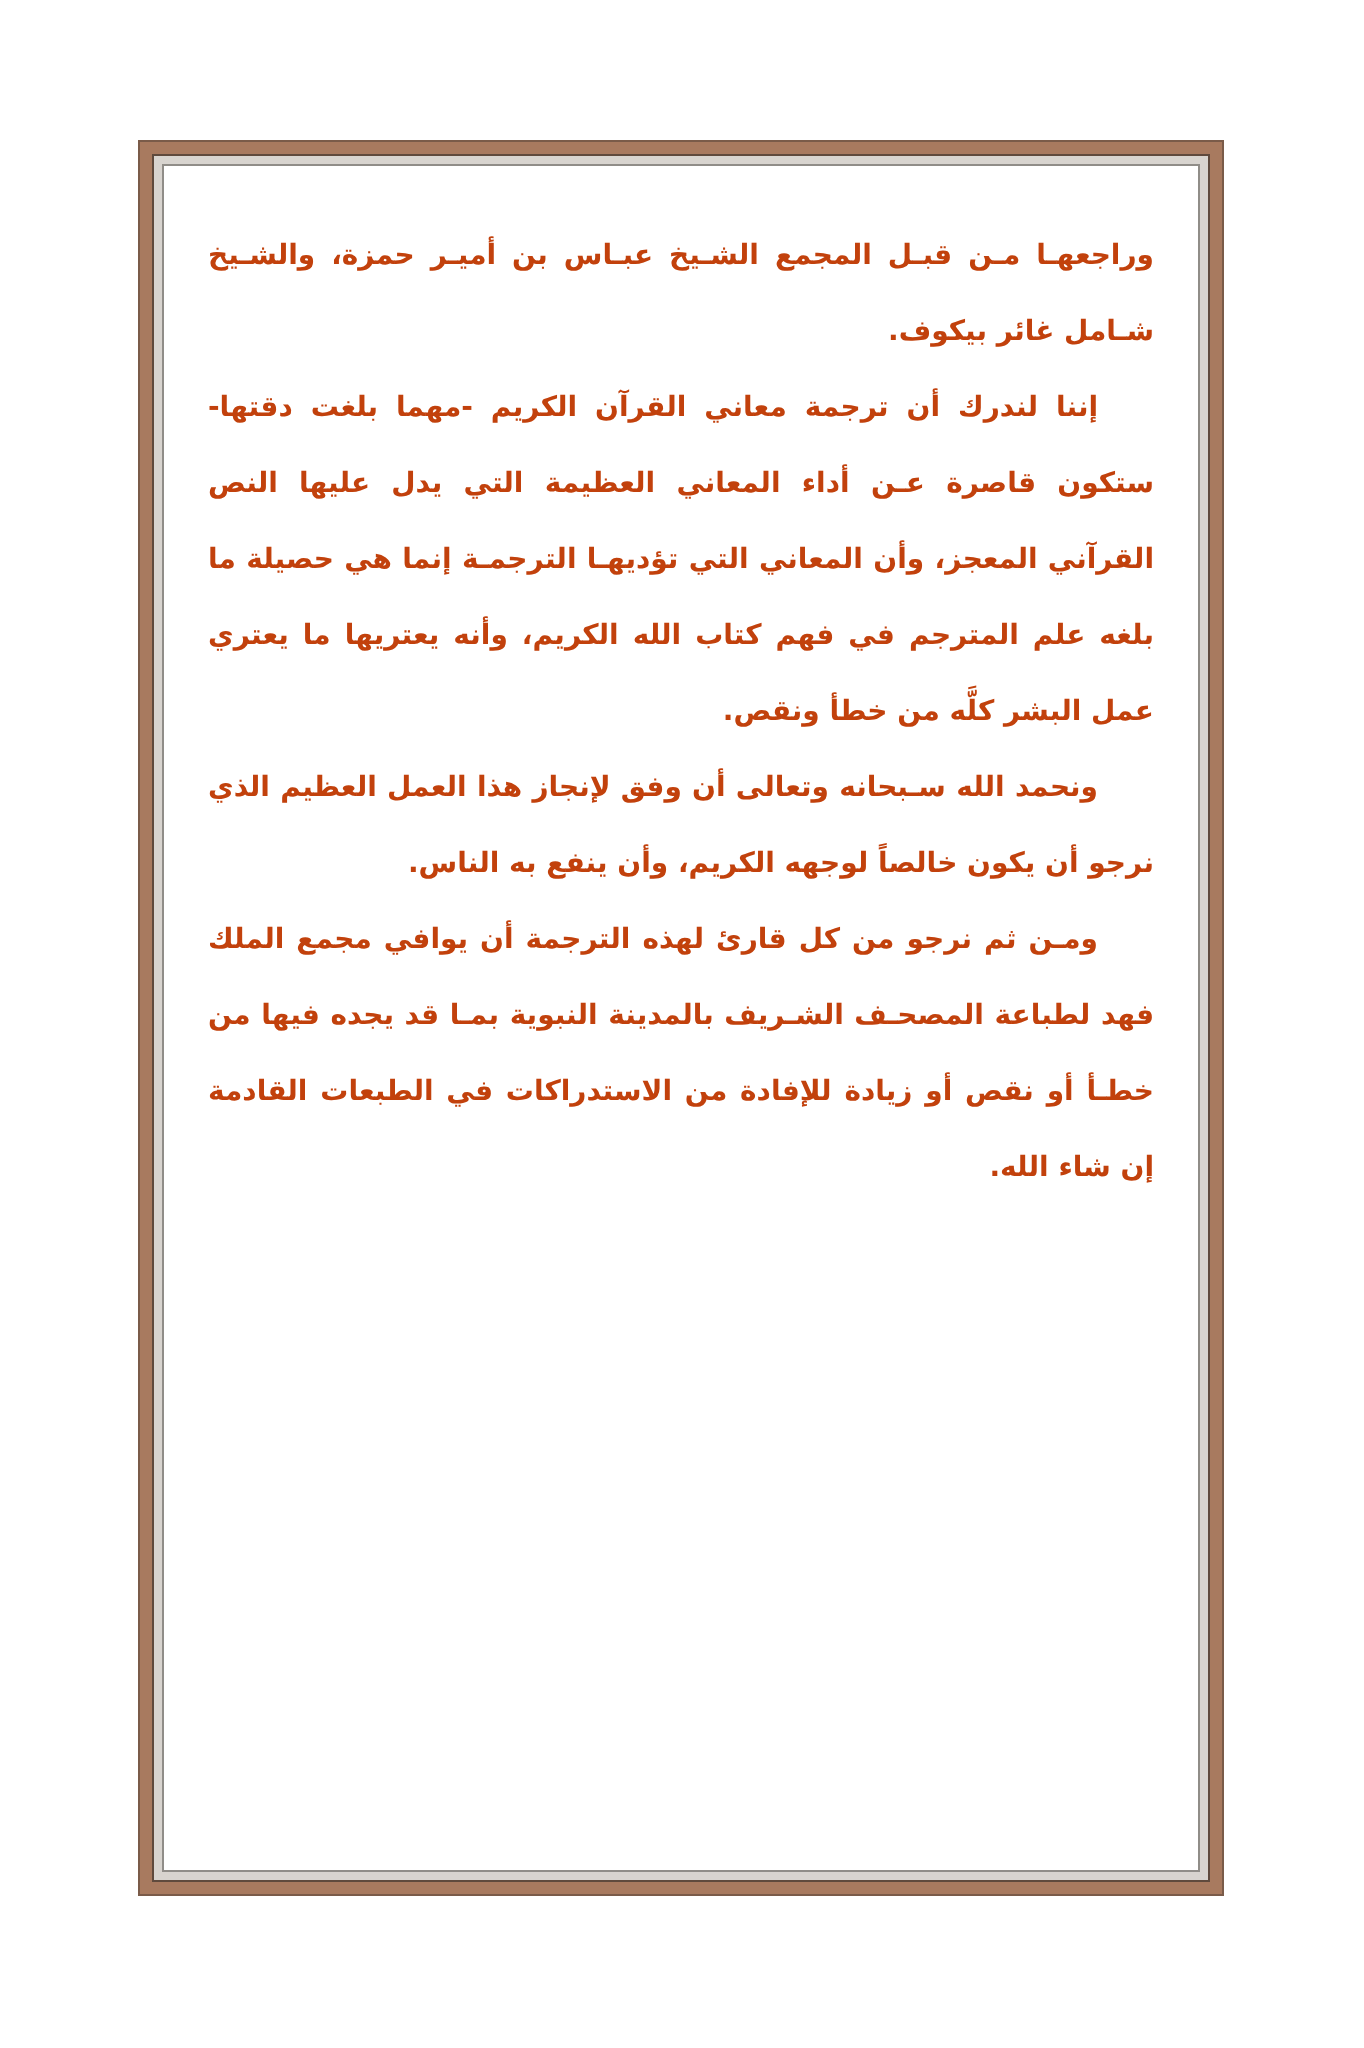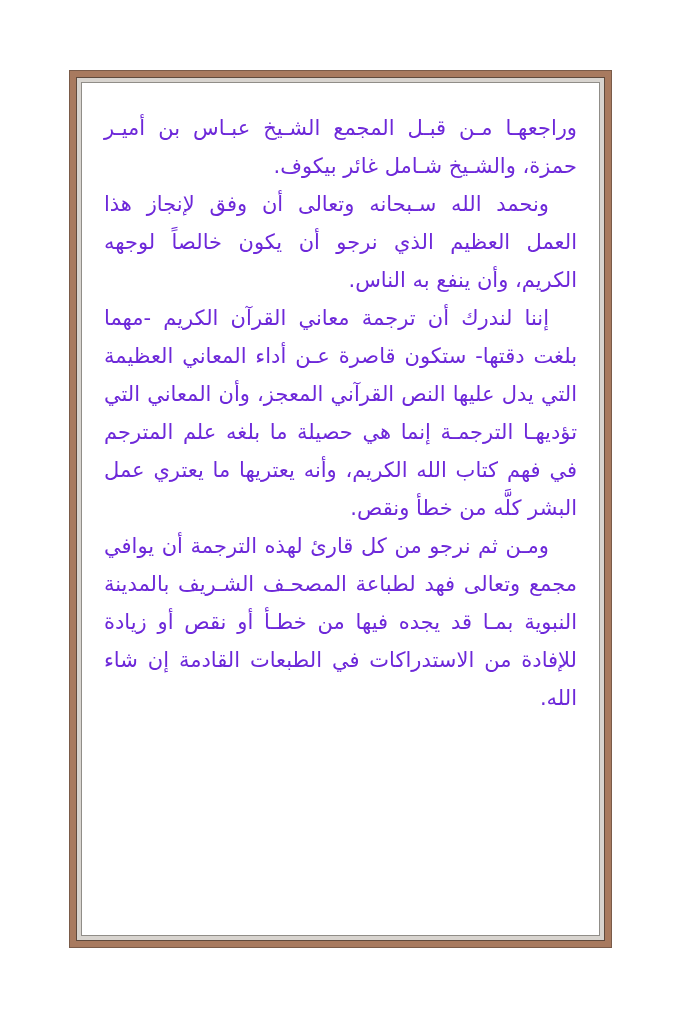--- a/index.html
+++ b/index.html
@@ -40,41 +40,42 @@
     width: 100%;
     height: 100%;
     background: #ffffff;
     border: 1px solid #908d88;     
     padding: 26px 22px 20px 22px;
     overflow: hidden;
   }
   .text-body {
     direction: rtl;
     text-align: justify;
-    color: #6d28d9;
-    font-size: 21px;
+    color: #c2410c;
+    font-size: 14px;
     line-height: 38px;
+    font-weight: bold;
   }
   .text-body p {
     margin: 0;
     padding: 0;
   }
   .text-body p.indented {
     text-indent: 28px;
   }
 </style>
 </head>
 <body>
 
 <div id="canvas">
   <div class="frame-outer">
     <div class="frame-mid">
       <div class="frame-inner">
         <div class="text-body">
           <p>وراجعهـا مـن قبـل المجمع الشـيخ عبـاس بن أميـر حمزة، والشـيخ شـامل غائر بيكوف.</p>
+          <p class="indented">إننا لندرك أن ترجمة معاني القرآن الكريم -مهما بلغت دقتها- ستكون قاصرة عـن أداء المعاني العظيمة التي يدل عليها النص القرآني المعجز، وأن المعاني التي تؤديهـا الترجمـة إنما هي حصيلة ما بلغه علم المترجم في فهم كتاب الله الكريم، وأنه يعتريها ما يعتري عمل البشر كلَّه من خطأ ونقص.</p>
           <p class="indented">ونحمد الله سـبحانه وتعالى أن وفق لإنجاز هذا العمل العظيم الذي نرجو أن يكون خالصاً لوجهه الكريم، وأن ينفع به الناس.</p>
-          <p class="indented">إننا لندرك أن ترجمة معاني القرآن الكريم -مهما بلغت دقتها- ستكون قاصرة عـن أداء المعاني العظيمة التي يدل عليها النص القرآني المعجز، وأن المعاني التي تؤديهـا الترجمـة إنما هي حصيلة ما بلغه علم المترجم في فهم كتاب الله الكريم، وأنه يعتريها ما يعتري عمل البشر كلَّه من خطأ ونقص.</p>
-          <p class="indented">ومـن ثم نرجو من كل قارئ لهذه الترجمة أن يوافي مجمع وتعالى فهد لطباعة المصحـف الشـريف بالمدينة النبوية بمـا قد يجده فيها من خطـأ أو نقص أو زيادة للإفادة من الاستدراكات في الطبعات القادمة إن شاء الله.</p>
+          <p class="indented">ومـن ثم نرجو من كل قارئ لهذه الترجمة أن يوافي مجمع الملك فهد لطباعة المصحـف الشـريف بالمدينة النبوية بمـا قد يجده فيها من خطـأ أو نقص أو زيادة للإفادة من الاستدراكات في الطبعات القادمة إن شاء الله.</p>
         </div>
       </div>
     </div>
   </div>
 </div>
 
 </body></html>

